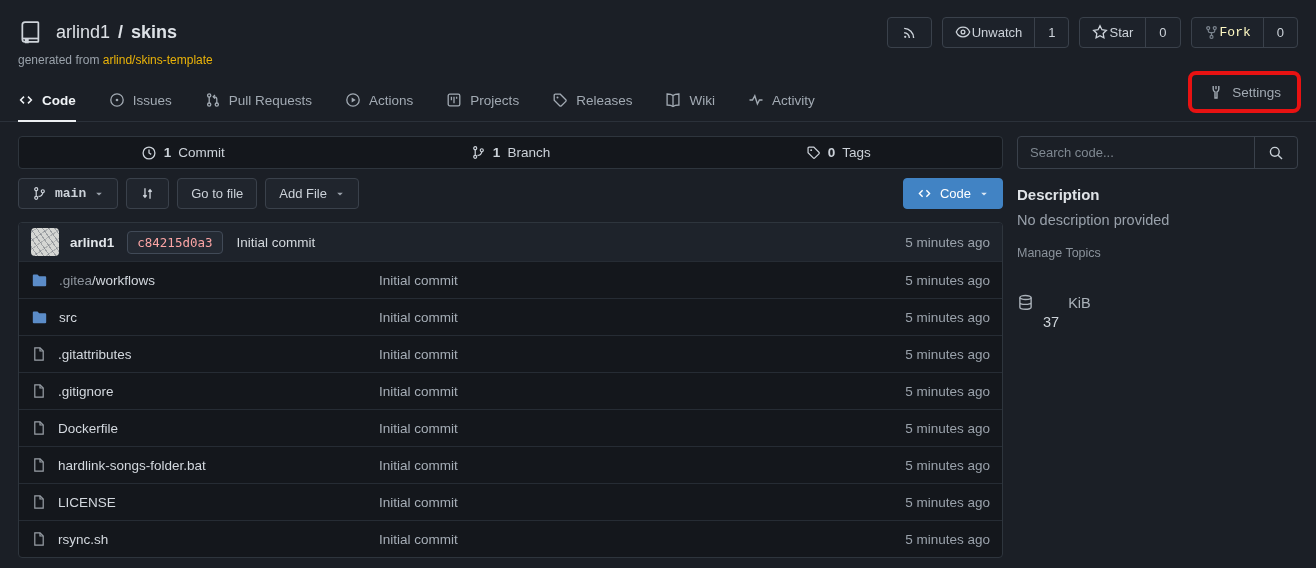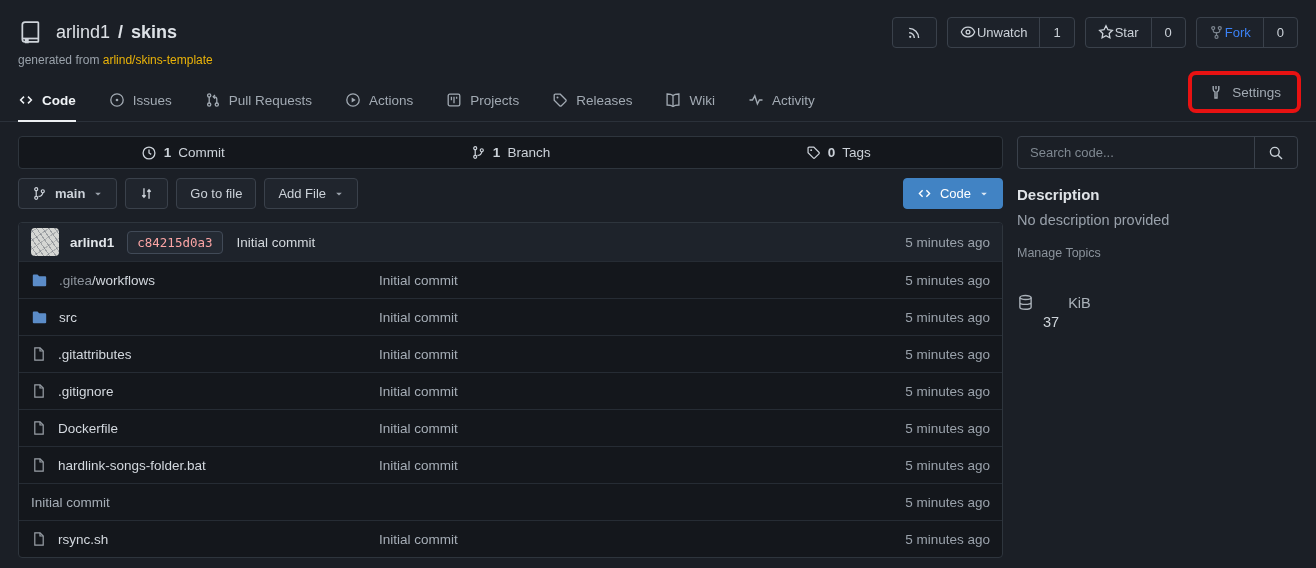--- a/index.html
+++ b/index.html
@@ -19,21 +19,21 @@
   .repo-title { display:flex; align-items:center; gap:12px; font-size:18px; color:#dde1e6; }
   .repo-title .bold { font-weight:700; }
   .hdr-actions { margin-left:auto; display:flex; gap:10px; }
   .hbtn {
     display:flex; align-items:stretch; border:1px solid #3a414b; border-radius:4px;
     background:#1d222a; color:#ccd2d9; font-size:13px; overflow:hidden; height:31px;
   }
   .hbtn .seg { display:flex; align-items:center; gap:1px; padding:0 12px; }
   .hbtn .cnt { border-left:1px solid #3a414b; padding:0 13px; display:flex; align-items:center; }
   .hbtn.icon-only .seg { padding:0 14px; }
-  .hbtn .dim { color:#3b82f6; }
+  .hbtn .dim { color:#fef9c3;font-family:Liberation Mono, monospace; }
   .subtitle { margin-top:3px; font-size:12px; color:#9aa2ab; height:18px; }
   .subtitle a { color:#eab308; text-decoration:none; }
 
   
   .tabbar {
     margin-top:9px; padding:0 18px; height:42px; display:flex; align-items:stretch;
     gap:33px; border-bottom:1px solid #2b313a; position:relative;
   }
   .tab {
     display:flex; align-items:center; gap:8px; color:#a2aab3; font-size:13.5px;
@@ -57,21 +57,21 @@
   }
   .stat { flex:1; display:flex; justify-content:center; align-items:center; gap:7px; color:#ccd2d9; font-size:13.5px; }
   .stat b { font-weight:700; }
 
   .toolbar { display:flex; gap:8px; margin-top:9px; height:31px; }
   .tbtn {
     display:flex; align-items:center; gap:8px; padding:0 13px; background:#20252d;
     border:1px solid #3a414b; border-radius:4px; color:#ccd2d9; font-size:13px; cursor:pointer;
   }
   .tbtn.primary { background:#4183c4; border-color:#4183c4; color:#fff; margin-left:auto; }
-  .tbtn .b { font-weight:700; }
+  .tbtn .b { font-weight:700;font-family:Liberation Mono, monospace; }
 
   .file-table { margin-top:13px; border:1px solid #2e353d; border-radius:4px; overflow:hidden; background:#14171c; }
   .commit-row { height:38px; background:#1e232b; display:flex; align-items:center; padding:0 12px; }
   .avatar {
     width:28px; height:28px; border-radius:4px; flex:none;
     background:#d5d6d3;
     background-image:repeating-linear-gradient(55deg, rgba(90,95,105,.45) 0 1px, transparent 1px 5px),
                      repeating-linear-gradient(-35deg, rgba(90,95,105,.3) 0 1px, transparent 1px 7px);
   }
   .commit-author { font-weight:700; color:#e2e6ea; margin-left:11px; font-size:13.5px; }
@@ -431,20 +431,29 @@
                 <path d="M9 2v3h3.2"></path>
               </svg>
           </span>
           <span>hardlink-songs-folder.bat</span>
         </div>
         <div class="fmsg">Initial commit</div>
         <span class="row-time">5 minutes ago</span>
       </div>
 
       <div class="file-row">
+        <div class="fname">
+          <span>
+            <svg width="16" height="16" viewBox="0 0 16 16" fill="none" stroke="#9aa1a8" stroke-width="1.2">
+                <path d="M3.8 1.8h5.3l3.1 3.1v9.3H3.8z"></path>
+                <path d="M9 2v3h3.2"></path>
+              </svg>
+          </span>
+          <span>LICENSE</span>
+        </div>
         <div class="fmsg">Initial commit</div>
         <span class="row-time">5 minutes ago</span>
       </div>
 
       <div class="file-row">
         <div class="fname">
           <span>
             <svg width="16" height="16" viewBox="0 0 16 16" fill="none" stroke="#9aa1a8" stroke-width="1.2">
                 <path d="M3.8 1.8h5.3l3.1 3.1v9.3H3.8z"></path>
                 <path d="M9 2v3h3.2"></path>

